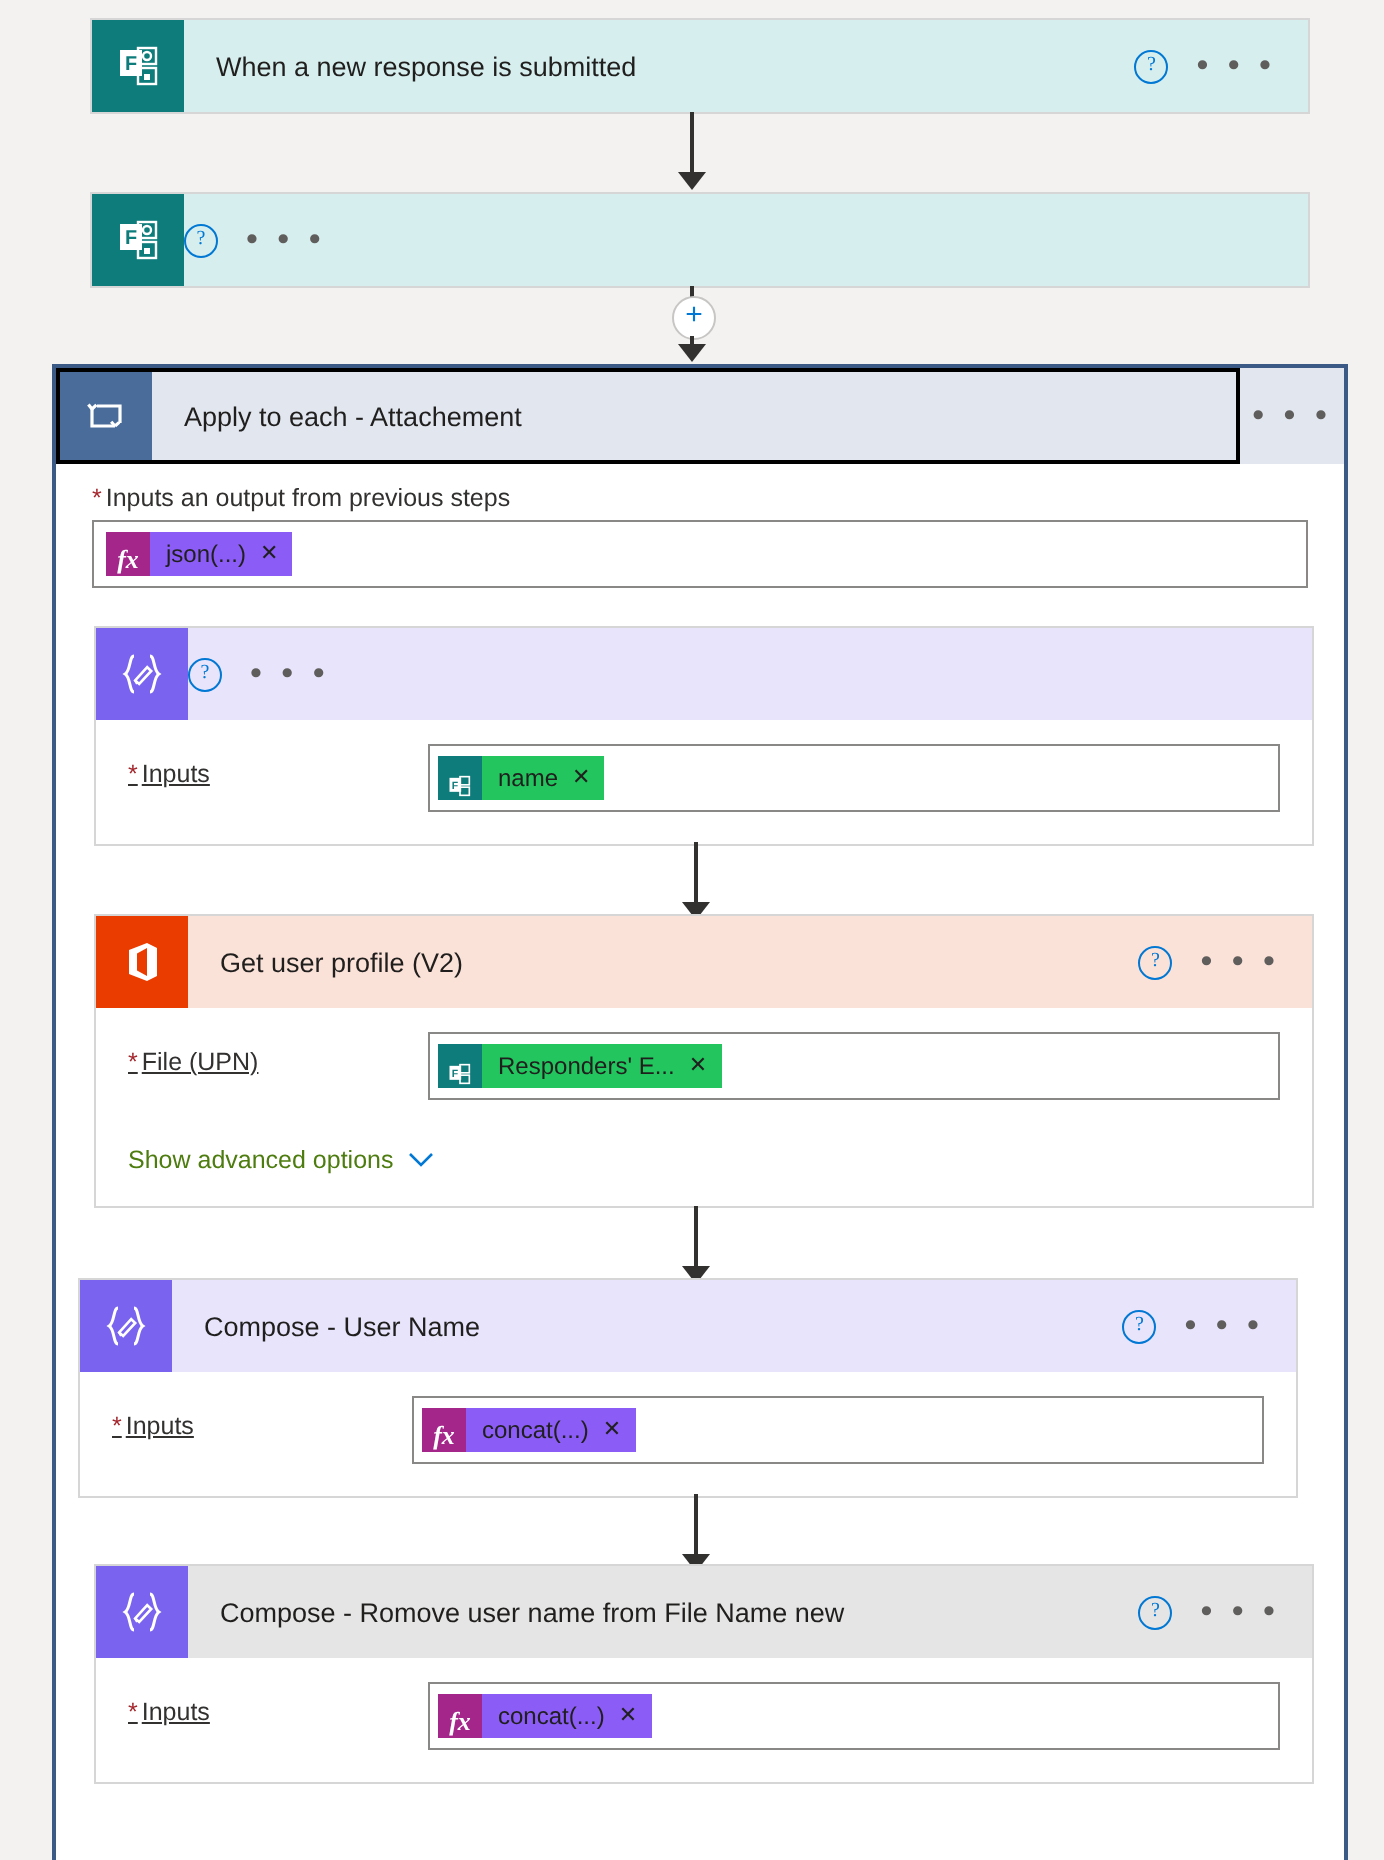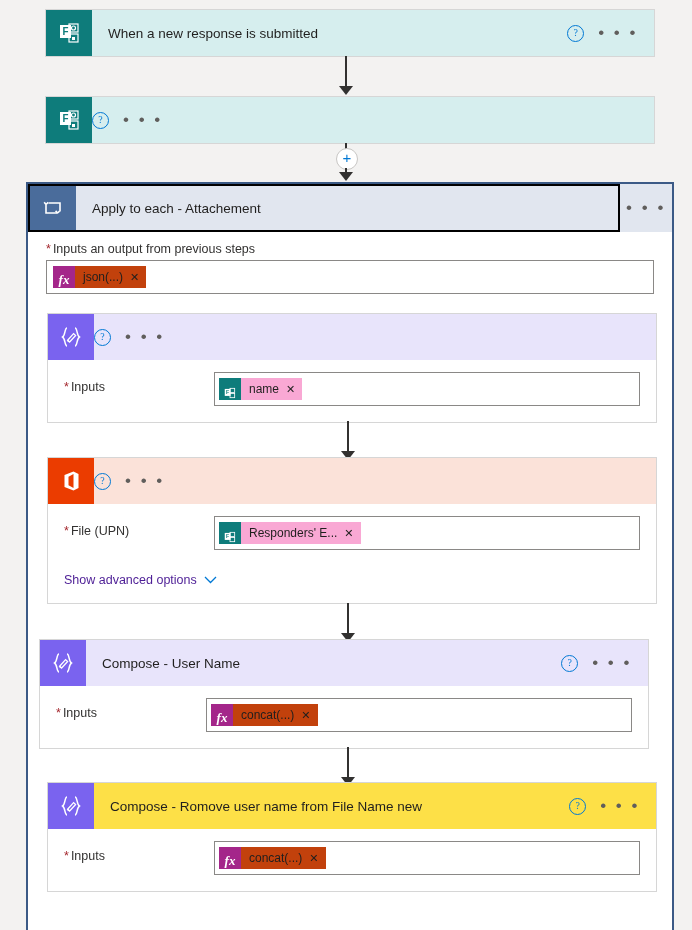--- a/index.html
+++ b/index.html
@@ -68,20 +68,21 @@
   }
 
   
   .card-body{padding:12px 16px 16px 16px;background:#fff;}
   .field-row{display:flex;align-items:flex-start;}
   .field-label{
     width:150px;flex:0 0 150px;
     font-size:12.5px;
     color:#323130;
     padding-top:8px;
+    text-decoration:underline;
   }
   .req{color:#a4262c;margin-right:2px;}
   .token-input{
     flex:1 1 auto;
     min-height:28px;
     border:1px solid #8a8886;
     background:#fff;
     display:flex;align-items:center;
     padding:2px 4px;
     cursor:text;
@@ -101,23 +102,23 @@
     color:#201f1e;
   }
   .token-x{
     font-size:11px;
     padding-right:7px;
     line-height:22px;
     color:#201f1e;
     cursor:pointer;
   }
   .tok-fx .token-badge{background:#a4268a;}
-  .tok-fx .token-text,.tok-fx .token-x{background:#c2410c;}
+  .tok-fx .token-text,.tok-fx .token-x{background:#8b5cf6;}
   .tok-forms .token-badge{background:#0e7c7b;}
-  .tok-forms .token-text,.tok-forms .token-x{background:#f9a8d4;}
+  .tok-forms .token-text,.tok-forms .token-x{background:#22c55e;}
   .fx-glyph{
     color:#fff;font-style:italic;
     font-family:"Liberation Serif",serif;
     font-size:13px;font-weight:600;
   }
 
   
   .connector{position:absolute;width:2px;background:#323130;}
   .arrow-head{
     position:absolute;
@@ -175,21 +176,21 @@
   .scope-field-label{
     font-size:12.5px;color:#323130;margin-bottom:4px;
   }
   .scope-token-input{
     border:1px solid #8a8886;background:#fff;
     min-height:28px;display:flex;align-items:center;
     padding:2px 4px 2px 6px;
     cursor:text;
   }
   .link{
-    color:#4c1d95;font-size:12.5px;cursor:pointer;
+    color:#4d7c0f;font-size:12.5px;cursor:pointer;
     display:inline-flex;align-items:center;gap:7px;
   }
   .chev{display:inline-block;}
 </style>
 </head>
 <body>
 
 <div class="canvas">
 
   <div class="card" style="left:46px;top:10px;width:608px;">
@@ -311,20 +312,21 @@
     <div class="arrow-head" style="left:313px;top:267px;"></div>
 
     <div class="card" style="left:20px;top:274px;width:608px;">
       <div class="card-head" style="background:#fbe2d9;">
         <div class="card-icon" style="background:#eb3c00;">
           <svg width="24" height="24" viewBox="0 0 24 24" aria-hidden="true">
             <path d="M14.5 2.5 L5.5 6 V18 L14.5 21.5 L19.5 19 V5 Z" fill="#ffffff"></path>
             <path d="M14.5 5 L9.5 7.8 V16.2 L14.5 19 Z" fill="#eb3c00"></path>
           </svg>
         </div>
+        <div class="card-title">Get user profile (V2)</div>
         <div class="head-actions">
           <div class="help-icon">?</div>
           <div class="ellipsis">• • •</div>
         </div>
       </div>
       <div class="card-body">
         <div class="field-row">
           <div class="field-label"><span class="req">*</span><span>File (UPN)</span></div>
           <div class="token-input">
             <span class="token tok-forms">
@@ -384,21 +386,21 @@
             </span>
           </div>
         </div>
       </div>
     </div>
 
     <div class="connector" style="left:319px;top:563px;height:32px;"></div>
     <div class="arrow-head" style="left:313px;top:593px;"></div>
 
     <div class="card" style="left:20px;top:599px;width:608px;">
-      <div class="card-head" style="background:#fde047;justify-content:flex-end;">
+      <div class="card-head" style="background:#e5e5e5;justify-content:flex-end;">
         <div class="card-icon" style="background:#7a63ef;">
           <svg width="26" height="24" viewBox="0 0 26 24" aria-hidden="true">
             <path d="M9 3 C6.6 3 7.4 10.2 4.6 12 C7.4 13.8 6.6 21 9 21" fill="none" stroke="#ffffff" stroke-width="1.5"></path>
             <path d="M17 3 C19.4 3 18.6 10.2 21.4 12 C18.6 13.8 19.4 21 17 21" fill="none" stroke="#ffffff" stroke-width="1.5"></path>
             <path d="M9.6 15.2 L15.6 8.6 L17.6 10.5 L11.6 17 Z" fill="none" stroke="#ffffff" stroke-width="1.3"></path>
             <path d="M9.6 15.2 L10.6 16.9" stroke="#ffffff" stroke-width="1.3"></path>
           </svg>
         </div>
         <div class="card-title">Compose - Romove user name from File Name new</div>
         <div class="head-actions">

